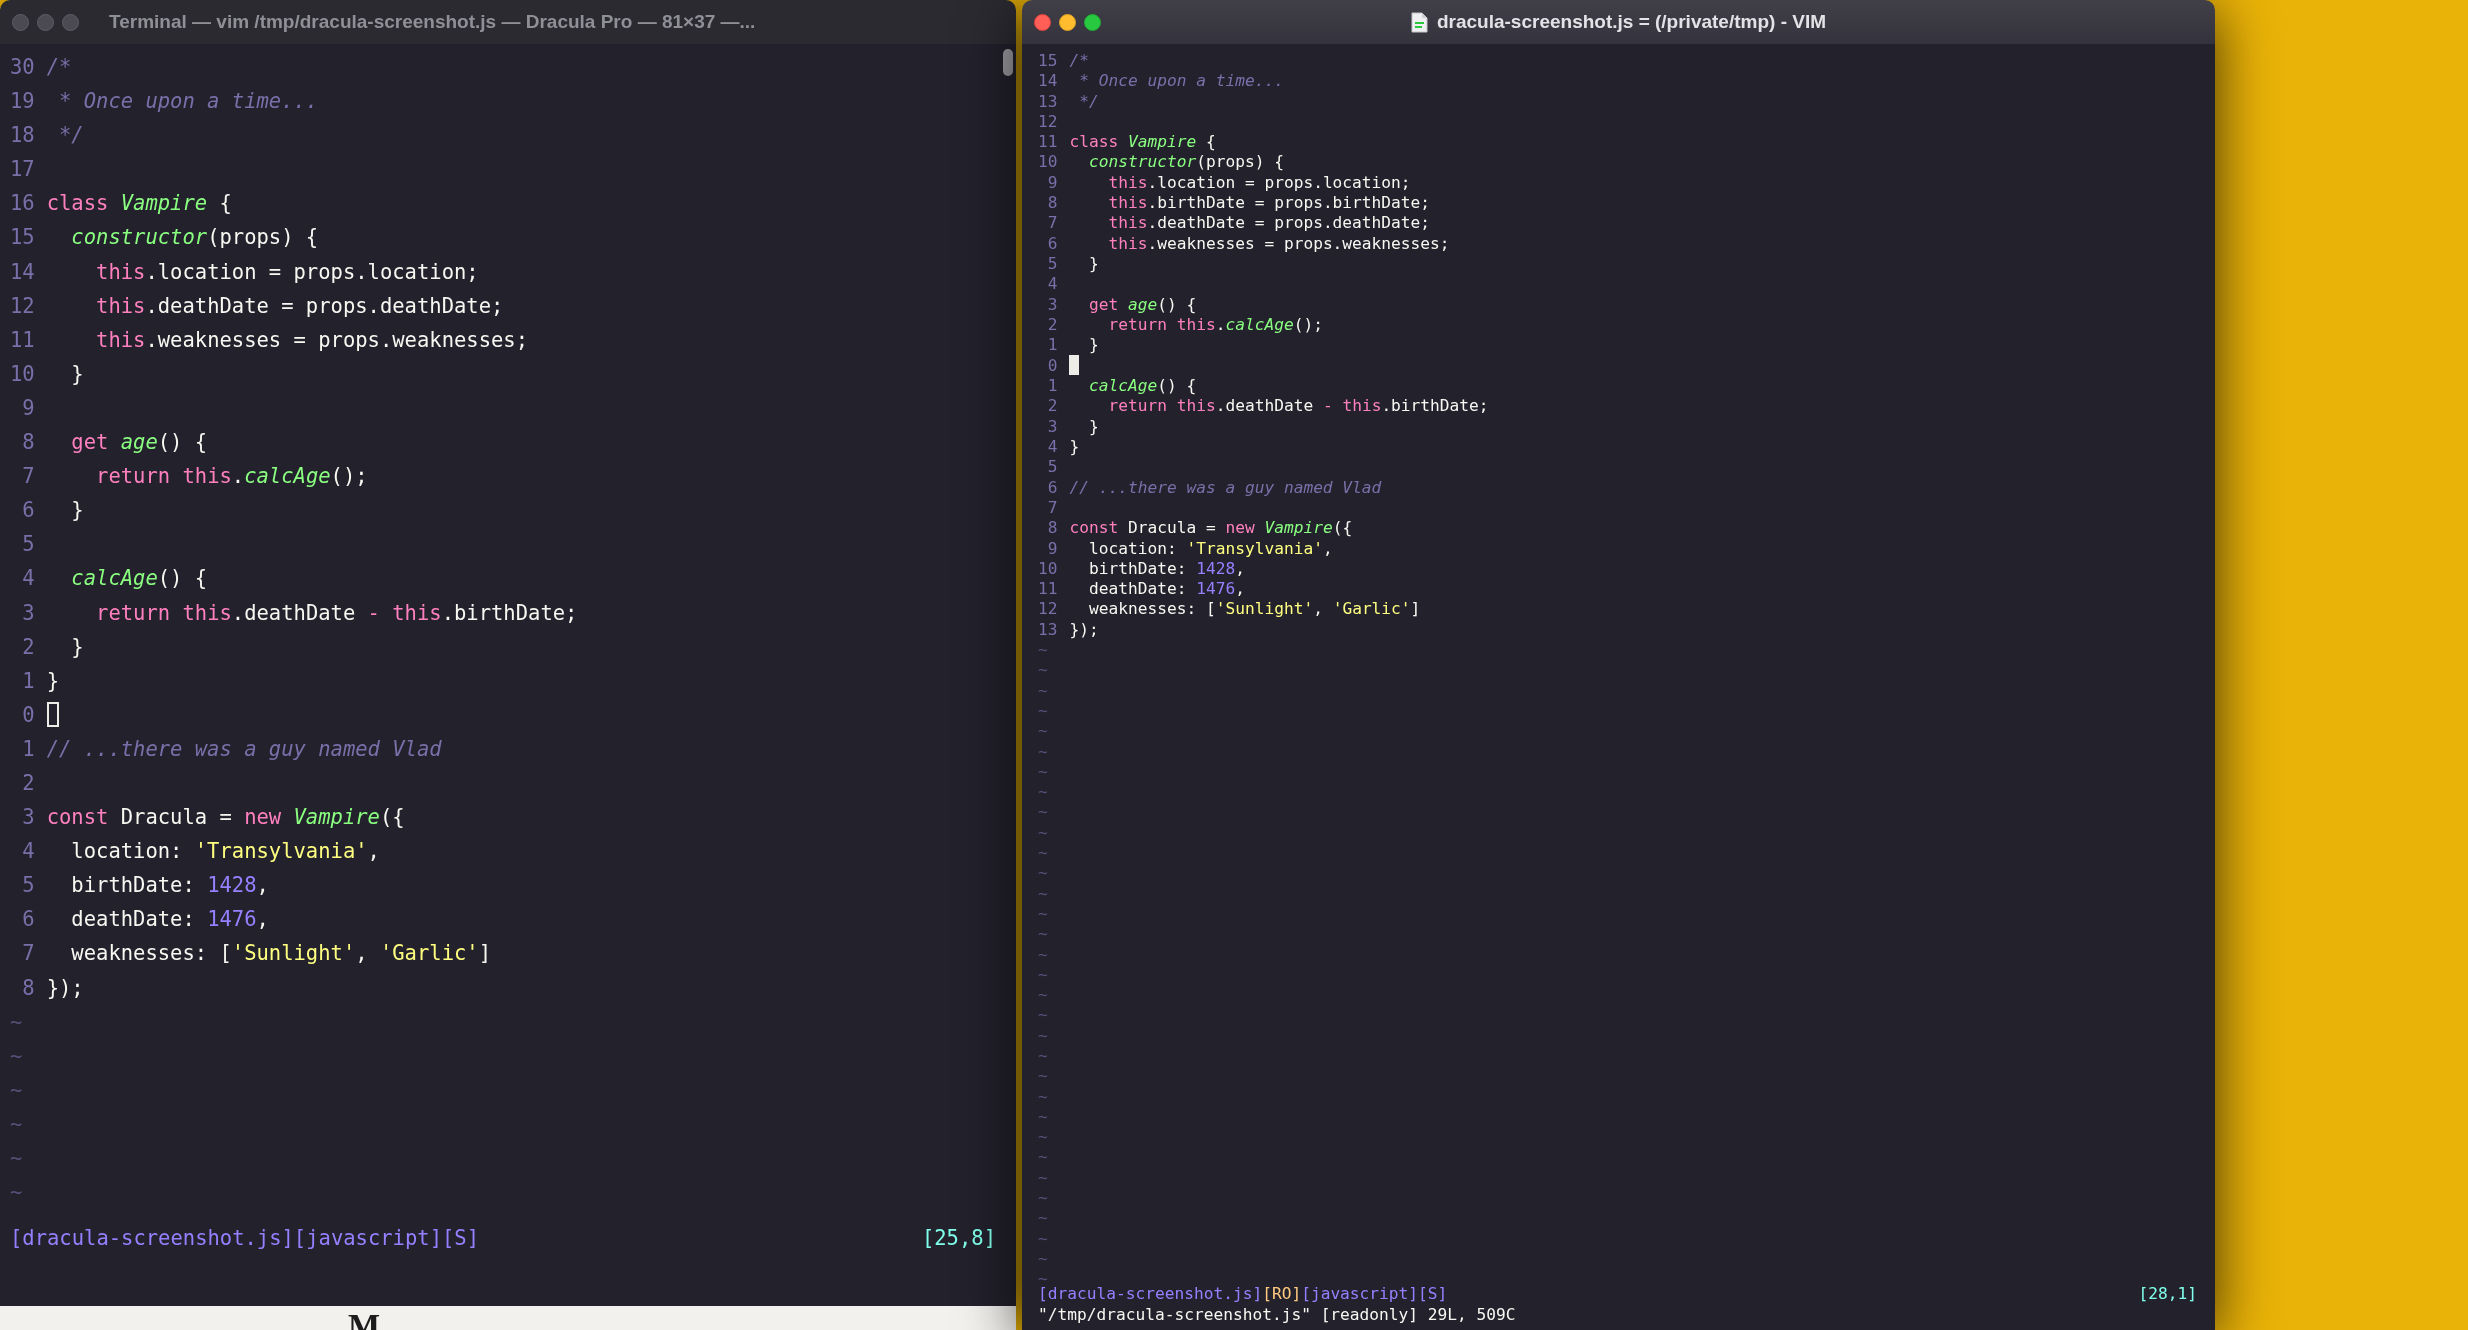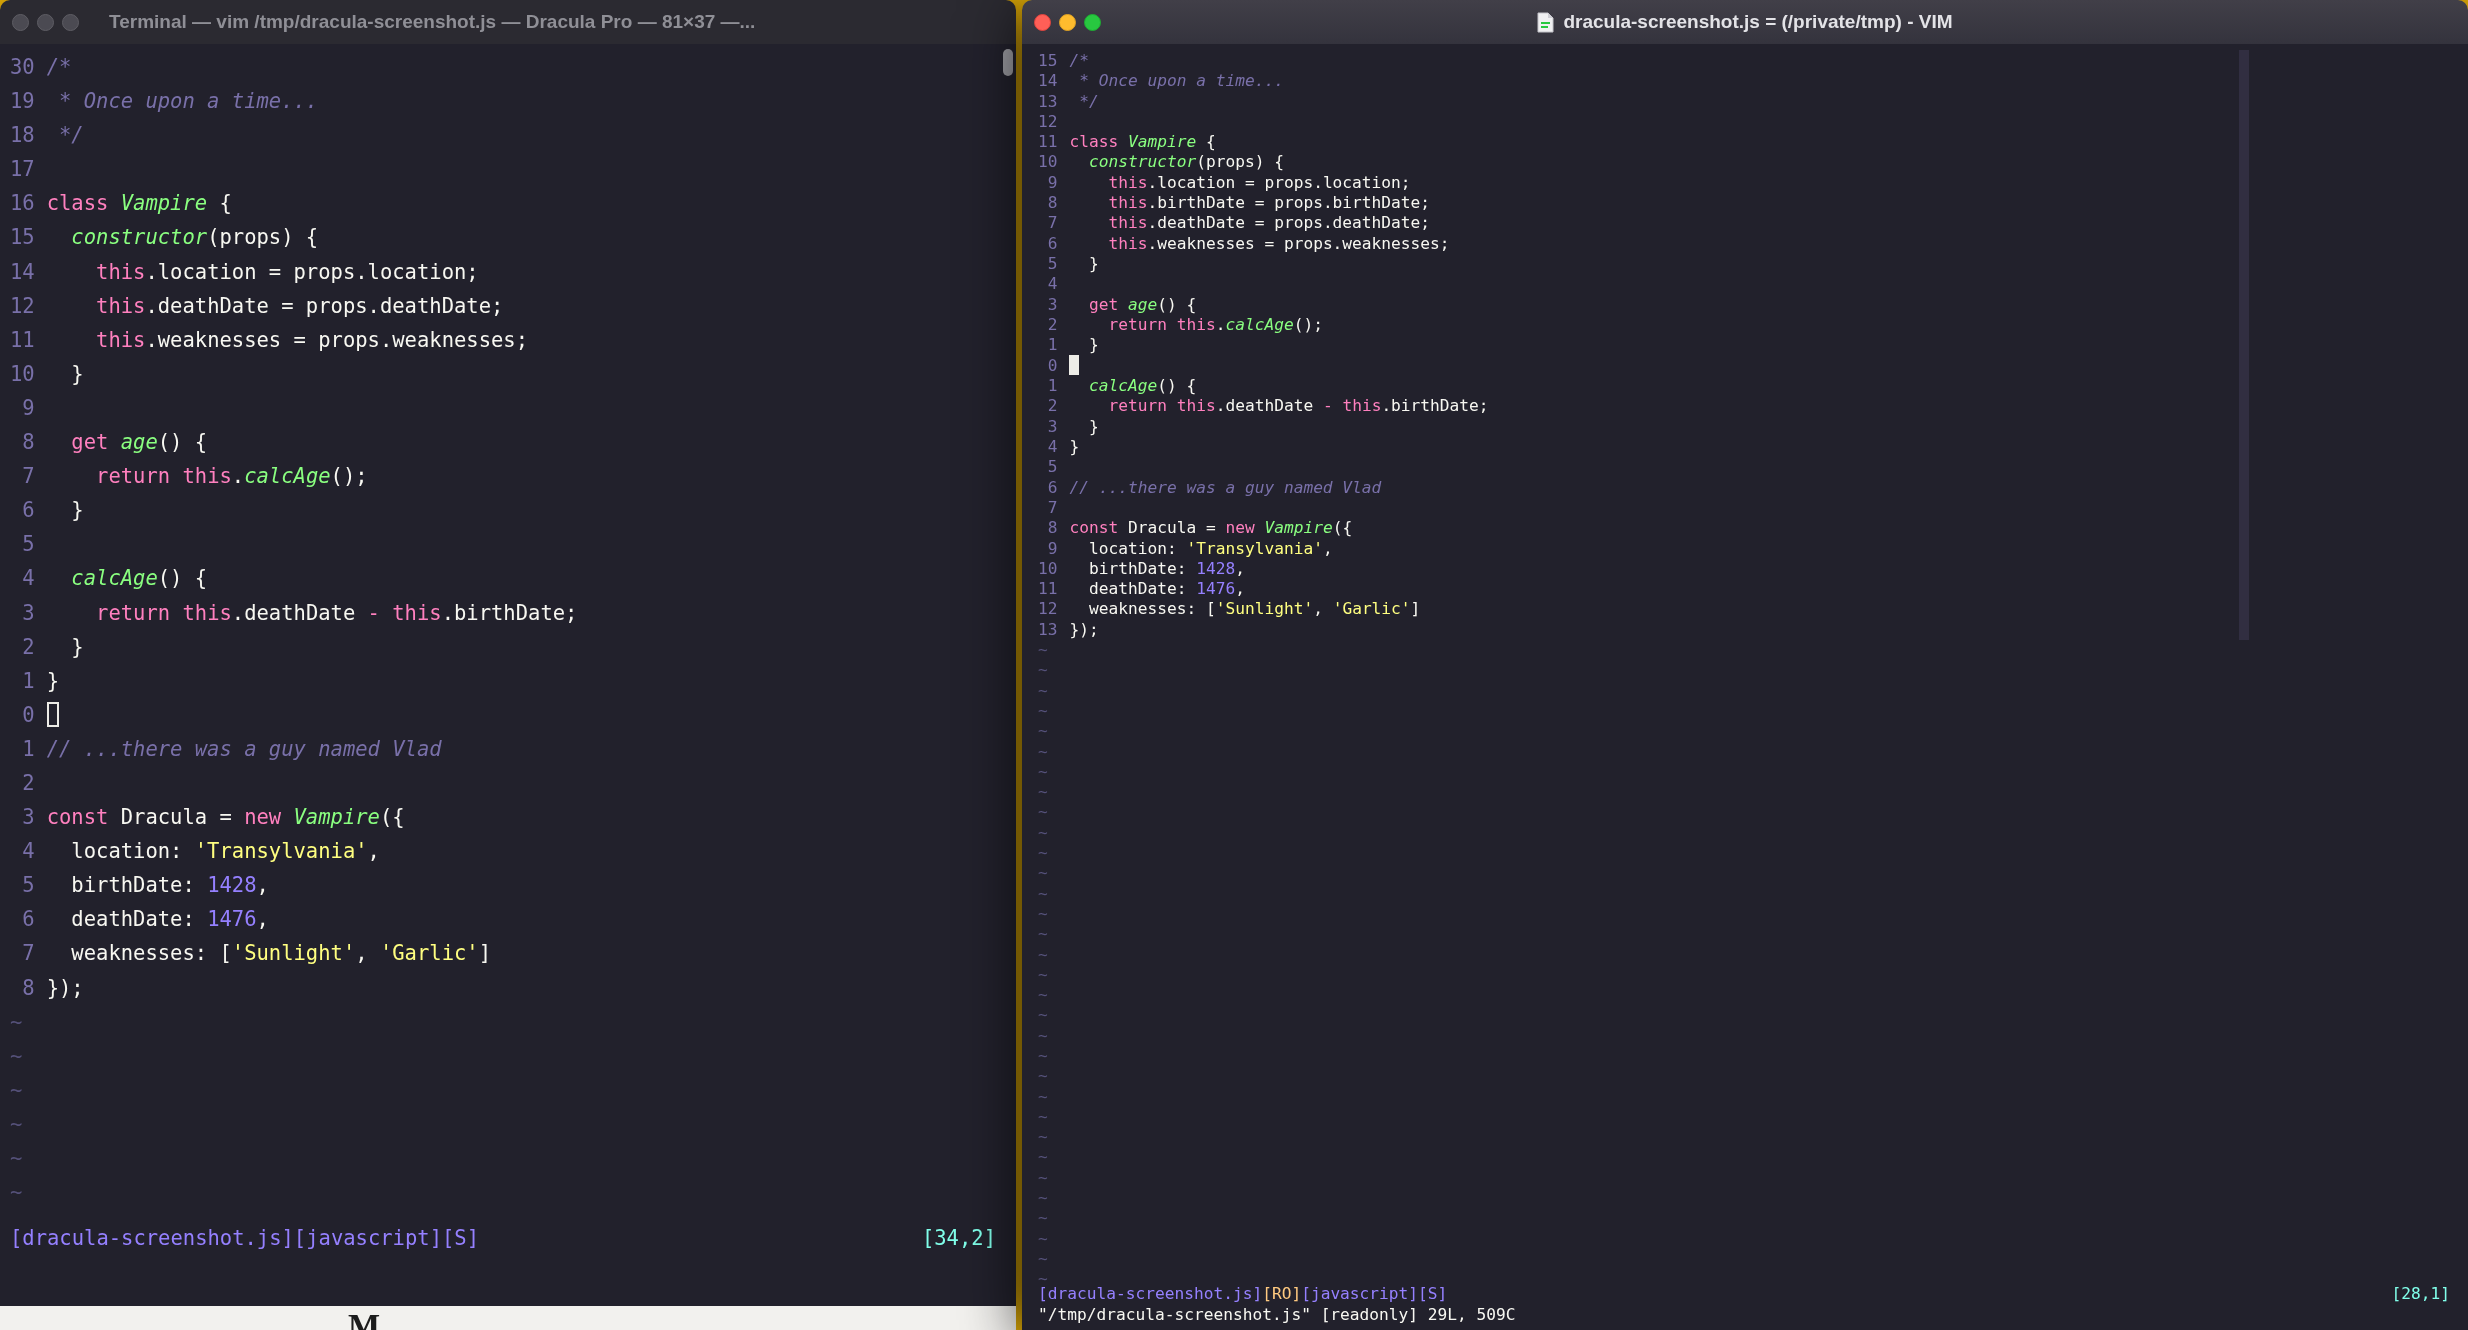--- a/index.html
+++ b/index.html
@@ -1,21 +1,21 @@
 <!DOCTYPE html>
 <html><head>
 <meta charset="utf-8">
 <style>
   html,body{margin:0;padding:0;background:#070709;}
   .screen{position:relative;width:2468px;height:1330px;background:#eab308;overflow:hidden;}
 
   
   .window{position:absolute;top:0;overflow:hidden;border-radius:10px 10px 0 0;}
   .win-left{left:0;width:1016px;height:1306px;box-shadow:0 8px 40px rgba(0,0,0,.55);}
-  .win-right{left:1022px;width:1446px;height:1330px;box-shadow:0 10px 60px rgba(0,0,0,.75);}
+  .win-right{left:1022px;width:1193px;height:1330px;box-shadow:0 10px 60px rgba(0,0,0,.75);}
 
   .titlebar{height:44px;display:flex;align-items:center;position:relative;font-family:"Liberation Sans",sans-serif;}
   .tb-inactive{background:#2b2a31;border-bottom:1px solid #17161a;}
   .tb-active{background:linear-gradient(#413f48,#34333d);border-bottom:1px solid #121116;}
   .lights{display:flex;gap:8px;padding-left:12px;align-items:center;z-index:3;}
   .light{width:17px;height:17px;border-radius:50%;box-sizing:border-box;}
   .l-gray{background:#4b4a52;border:1px solid #5e5d64;}
   .l-red{background:#FF5F57;border:1px solid #e0443e;}
   .l-yellow{background:#FEBC2E;border:1px solid #dea123;}
   .l-green{background:#28C840;border:1px solid #1dad32;}
@@ -111,21 +111,21 @@
           <div class="row"><span class="ln">8</span><span class="txt"><span class="tok-w">});</span></span></div>
           <div class="row tilde">~</div>
           <div class="row tilde">~</div>
           <div class="row tilde">~</div>
           <div class="row tilde">~</div>
           <div class="row tilde">~</div>
           <div class="row tilde">~</div>
         </div>
       <div class="statusline sl-left">
         <span class="sl-main">[dracula-screenshot.js][javascript][S]</span>
-        <span class="sl-pos">[34,2]</span>
+        <span class="sl-pos">[25,8]</span>
       </div>
       <div class="cmdline cl-left"></div>
       <span class="scroll-thumb"></span>
     </div>
   </div>
 
   <div class="bottom-strip">
     <span class="strip-glyph">M</span>
   </div>
 

